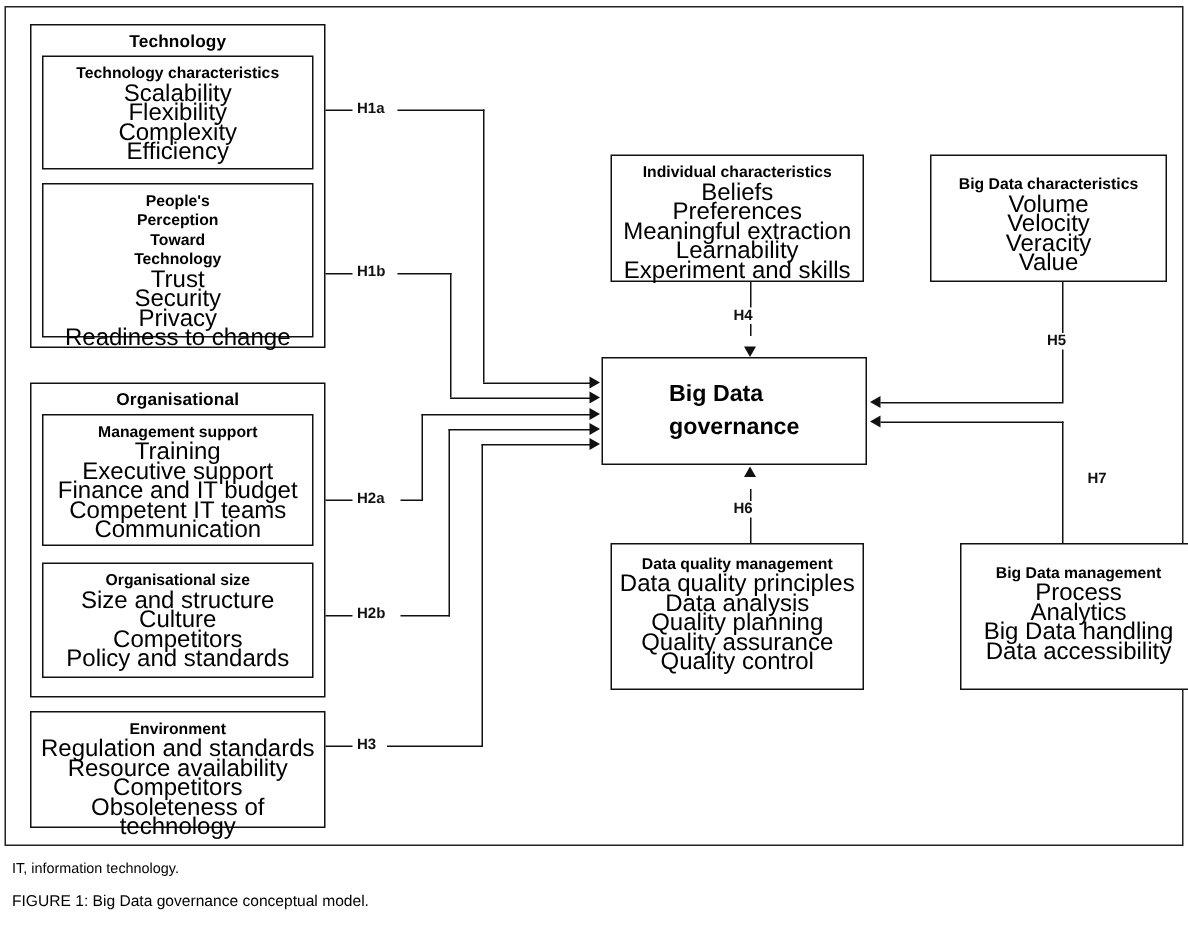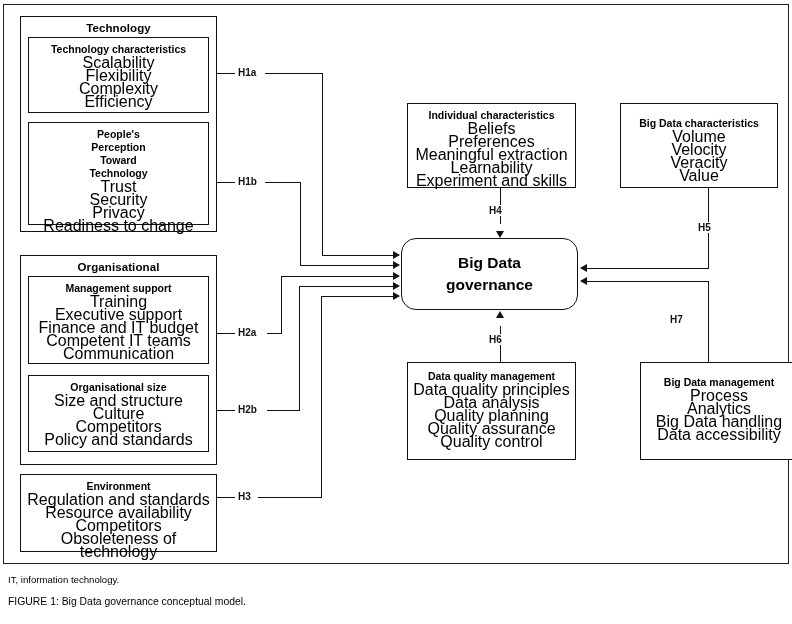--- a/index.html
+++ b/index.html
@@ -54,22 +54,20 @@
     white-space: pre-line;
   }
   .box-item {
     font-size: 16px;
     line-height: 13px;
     text-align: center;
   }
 
   .center-box {
     display: flex; align-items: center; justify-content: center;
-    text-align: center;
-    border-radius: 15px;
   }
   .center-box-label {
     font-weight: bold;
     font-size: 15.5px;
     line-height: 22px;
     white-space: pre-line;
   }
 
   
   .ln-h { position: absolute; height: 0; border-top: 1.4px solid #111; }
@@ -264,21 +262,21 @@
   <div class="ln-v" style="left:500px; top:326px; height:36px;"></div>
   <div class="hlabel" style="left:487px; top:334px;">H6</div>
   <div class="arrow-u" style="left:495.8px; top:311px;"></div>
 
   <div class="ln-v" style="left:708px; top:188px; height:80px;"></div>
   <div class="hlabel" style="left:696px; top:222px;">H5</div>
   <div class="ln-h" style="left:587px; top:268px; width:122px;"></div>
   <div class="arrow-l" style="left:580px; top:263.8px;"></div>
 
   <div class="ln-v" style="left:708px; top:281px; height:81px;"></div>
-  <div class="hlabel" style="left:668px; top:314px;">H7</div>
+  <div class="hlabel" style="left:723px; top:314px;">H7</div>
   <div class="ln-h" style="left:587px; top:281px; width:122px;"></div>
   <div class="arrow-l" style="left:580px; top:276.8px;"></div>
 
   <div class="caption-wrap">
     <div class="src-line">IT, information technology.</div>
     <div class="fig-line">FIGURE 1: Big Data governance conceptual model.</div>
   </div>
 
 </div>
 

